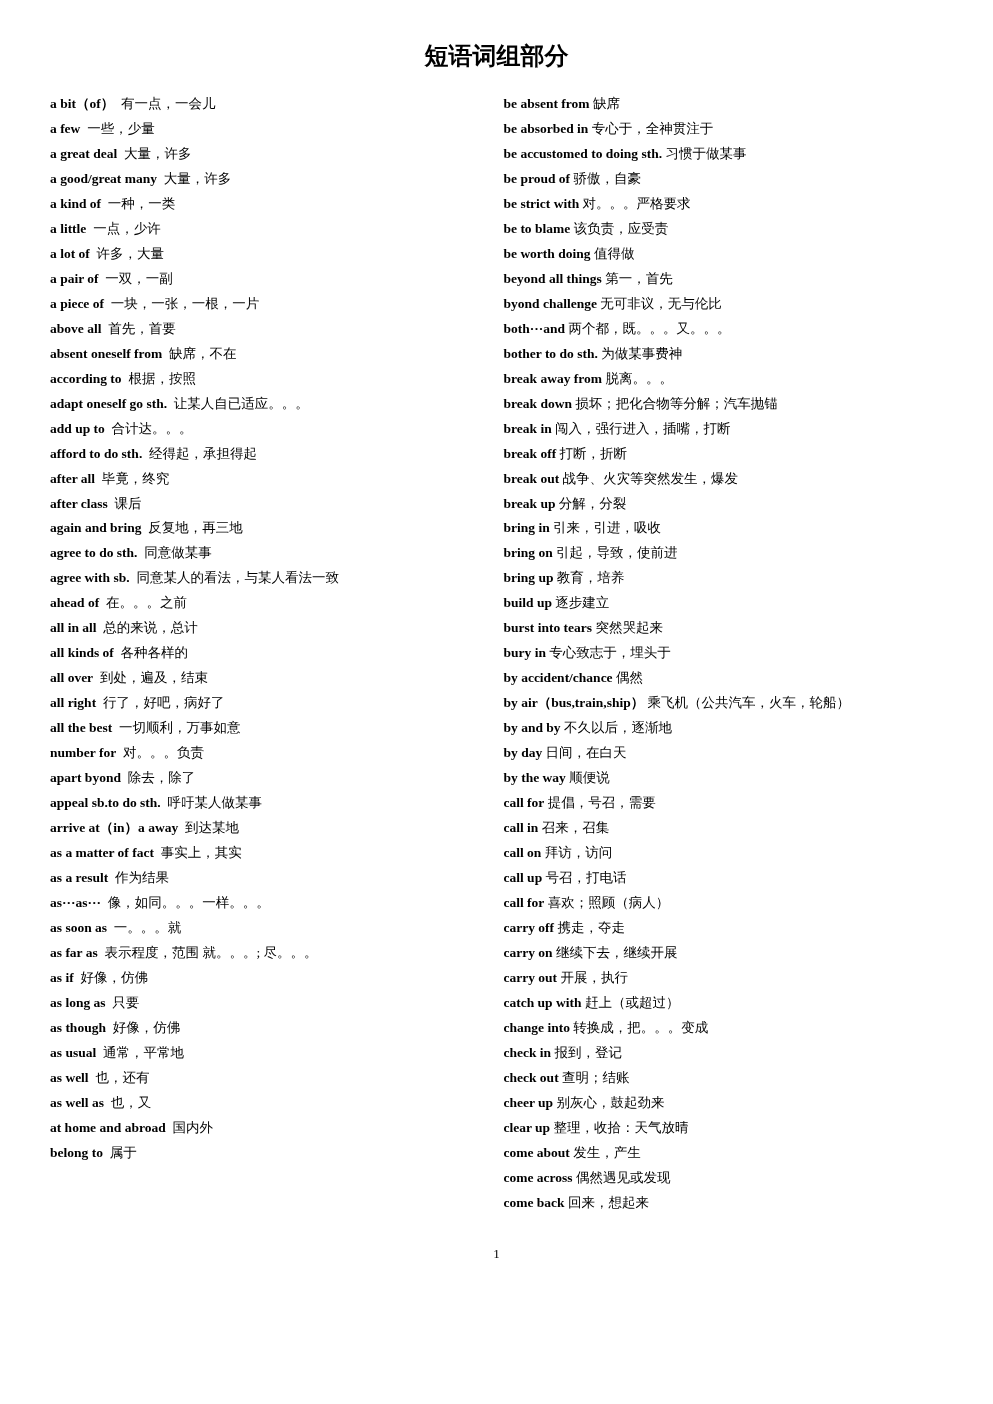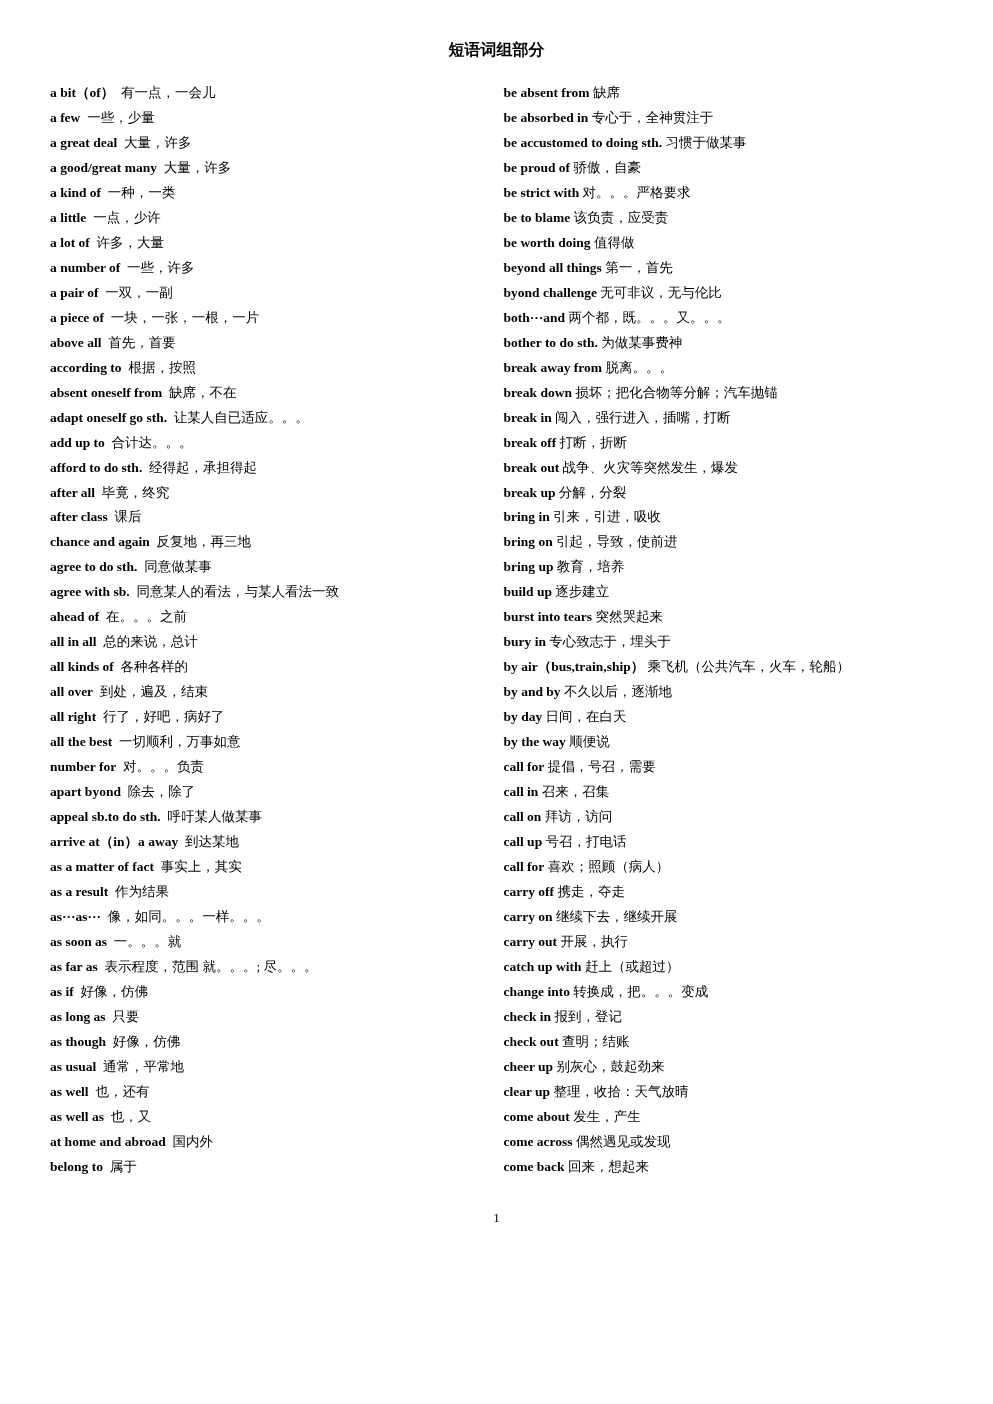--- a/index.html
+++ b/index.html
@@ -7,21 +7,21 @@
       background: #fff;
       font-family: "SimSun", "宋体", serif;
       font-size: 14px;
       color: #000;
       width: 993px;
       min-height: 1404px;
       padding: 40px 50px 60px 50px;
     }
     h1 {
       text-align: center;
-      font-size: 16px;
+      font-size: 24px;
       font-weight: bold;
       margin-bottom: 20px;
       font-family: "SimHei", "黑体", serif;
     }
     .columns {
       display: flex;
       gap: 14px;
       align-items: flex-start;
     }
     .col {
@@ -49,32 +49,31 @@
 
 <div class="columns">
   <div class="col" id="left-col">
       <span class="entry"><span class="phrase">a bit（of）</span>&nbsp;&nbsp;<span>有一点，一会儿</span></span>
       <span class="entry"><span class="phrase">a few</span>&nbsp;&nbsp;<span>一些，少量</span></span>
       <span class="entry"><span class="phrase">a great deal</span>&nbsp;&nbsp;<span>大量，许多</span></span>
       <span class="entry"><span class="phrase">a good/great many</span>&nbsp;&nbsp;<span>大量，许多</span></span>
       <span class="entry"><span class="phrase">a kind of</span>&nbsp;&nbsp;<span>一种，一类</span></span>
       <span class="entry"><span class="phrase">a little</span>&nbsp;&nbsp;<span>一点，少许</span></span>
       <span class="entry"><span class="phrase">a lot of</span>&nbsp;&nbsp;<span>许多，大量</span></span>
-      <span class="entry"><span class="phrase">a number of</span>&nbsp;&nbsp;<span>一些，许多</span></span>
       <span class="entry"><span class="phrase">a pair of</span>&nbsp;&nbsp;<span>一双，一副</span></span>
       <span class="entry"><span class="phrase">a piece of</span>&nbsp;&nbsp;<span>一块，一张，一根，一片</span></span>
       <span class="entry"><span class="phrase">above all</span>&nbsp;&nbsp;<span>首先，首要</span></span>
+      <span class="entry"><span class="phrase">absent oneself from</span>&nbsp;&nbsp;<span>缺席，不在</span></span>
       <span class="entry"><span class="phrase">according to</span>&nbsp;&nbsp;<span>根据，按照</span></span>
-      <span class="entry"><span class="phrase">absent oneself from</span>&nbsp;&nbsp;<span>缺席，不在</span></span>
       <span class="entry"><span class="phrase">adapt oneself go sth.</span>&nbsp;&nbsp;<span>让某人自已适应。。。</span></span>
       <span class="entry"><span class="phrase">add up to</span>&nbsp;&nbsp;<span>合计达。。。</span></span>
       <span class="entry"><span class="phrase">afford to do sth.</span>&nbsp;&nbsp;<span>经得起，承担得起</span></span>
       <span class="entry"><span class="phrase">after all</span>&nbsp;&nbsp;<span>毕竟，终究</span></span>
       <span class="entry"><span class="phrase">after class</span>&nbsp;&nbsp;<span>课后</span></span>
-      <span class="entry"><span class="phrase">chance and again</span>&nbsp;&nbsp;<span>反复地，再三地</span></span>
+      <span class="entry"><span class="phrase">again and bring</span>&nbsp;&nbsp;<span>反复地，再三地</span></span>
       <span class="entry"><span class="phrase">agree to do sth.</span>&nbsp;&nbsp;<span>同意做某事</span></span>
       <span class="entry"><span class="phrase">agree with sb.</span>&nbsp;&nbsp;<span>同意某人的看法，与某人看法一致</span></span>
       <span class="entry"><span class="phrase">ahead of</span>&nbsp;&nbsp;<span>在。。。之前</span></span>
       <span class="entry"><span class="phrase">all in all</span>&nbsp;&nbsp;<span>总的来说，总计</span></span>
       <span class="entry"><span class="phrase">all kinds of</span>&nbsp;&nbsp;<span>各种各样的</span></span>
       <span class="entry"><span class="phrase">all over</span>&nbsp;&nbsp;<span>到处，遍及，结束</span></span>
       <span class="entry"><span class="phrase">all right</span>&nbsp;&nbsp;<span>行了，好吧，病好了</span></span>
       <span class="entry"><span class="phrase">all the best</span>&nbsp;&nbsp;<span>一切顺利，万事如意</span></span>
       <span class="entry"><span class="phrase">number for</span>&nbsp;&nbsp;<span>对。。。负责</span></span>
       <span class="entry"><span class="phrase">apart byond</span>&nbsp;&nbsp;<span>除去，除了</span></span>
@@ -111,20 +110,21 @@
       <span class="entry"><span class="phrase">break in</span>&nbsp;<span>闯入，强行进入，插嘴，打断</span></span>
       <span class="entry"><span class="phrase">break off</span>&nbsp;<span>打断，折断</span></span>
       <span class="entry"><span class="phrase">break out</span>&nbsp;<span>战争、火灾等突然发生，爆发</span></span>
       <span class="entry"><span class="phrase">break up</span>&nbsp;<span>分解，分裂</span></span>
       <span class="entry"><span class="phrase">bring in</span>&nbsp;<span>引来，引进，吸收</span></span>
       <span class="entry"><span class="phrase">bring on</span>&nbsp;<span>引起，导致，使前进</span></span>
       <span class="entry"><span class="phrase">bring up</span>&nbsp;<span>教育，培养</span></span>
       <span class="entry"><span class="phrase">build up</span>&nbsp;<span>逐步建立</span></span>
       <span class="entry"><span class="phrase">burst into tears</span>&nbsp;<span>突然哭起来</span></span>
       <span class="entry"><span class="phrase">bury in</span>&nbsp;<span>专心致志于，埋头于</span></span>
+      <span class="entry"><span class="phrase">by accident/chance</span>&nbsp;<span>偶然</span></span>
       <span class="entry"><span class="phrase">by air（bus,train,ship）</span>&nbsp;<span>乘飞机（公共汽车，火车，轮船）</span></span>
       <span class="entry"><span class="phrase">by and by</span>&nbsp;<span>不久以后，逐渐地</span></span>
       <span class="entry"><span class="phrase">by day</span>&nbsp;<span>日间，在白天</span></span>
       <span class="entry"><span class="phrase">by the way</span>&nbsp;<span>顺便说</span></span>
       <span class="entry"><span class="phrase">call for</span>&nbsp;<span>提倡，号召，需要</span></span>
       <span class="entry"><span class="phrase">call in</span>&nbsp;<span>召来，召集</span></span>
       <span class="entry"><span class="phrase">call on</span>&nbsp;<span>拜访，访问</span></span>
       <span class="entry"><span class="phrase">call up</span>&nbsp;<span>号召，打电话</span></span>
       <span class="entry"><span class="phrase">call for</span>&nbsp;<span>喜欢；照顾（病人）</span></span>
       <span class="entry"><span class="phrase">carry off</span>&nbsp;<span>携走，夺走</span></span>

